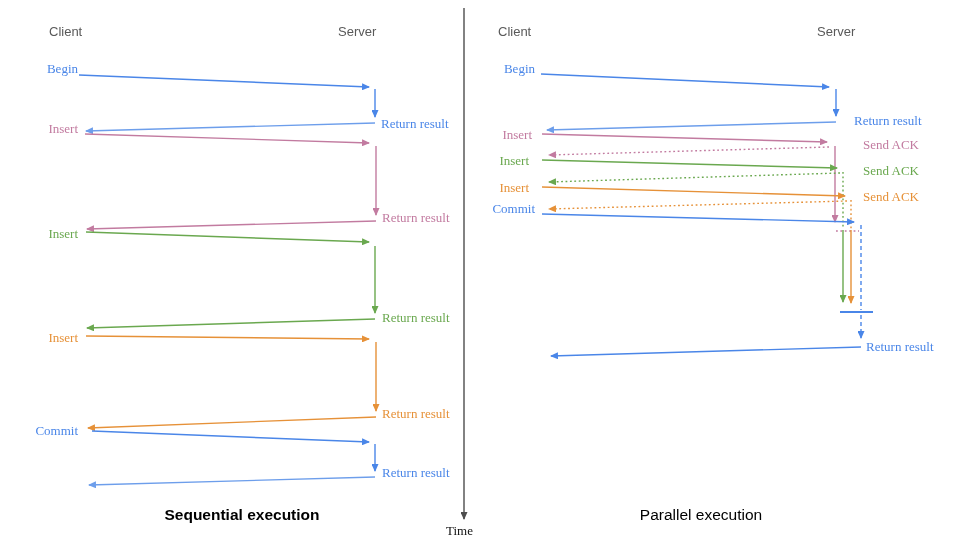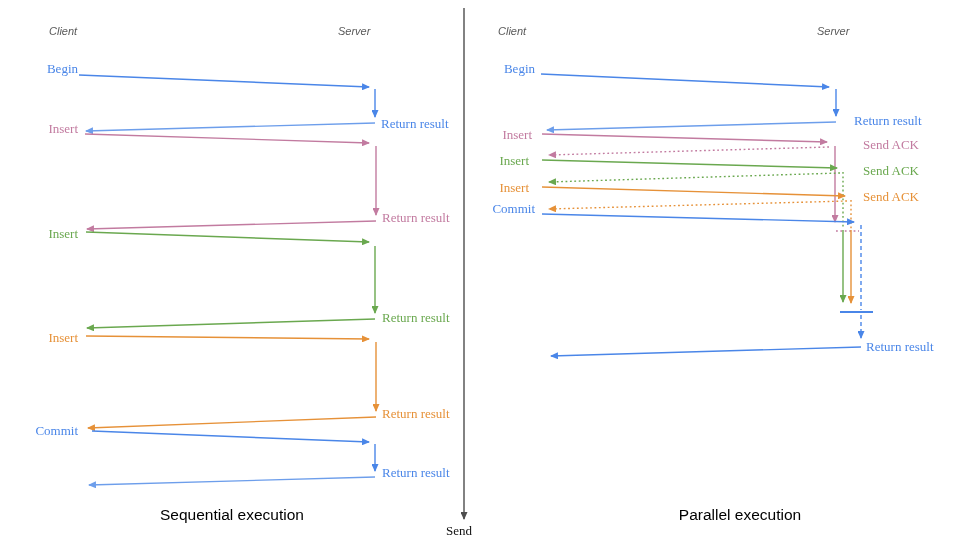--- a/index.html
+++ b/index.html
@@ -1,20 +1,20 @@
 <!DOCTYPE html>
 <html style="--blue: #4a86e8; --blue-light: #6d9eeb; --pink: #c27ba0; --green: #6aa84f; --orange: #e69138; --axis: #4d4d4d; --header-gray: #595959;"><head>
 <meta charset="utf-8">
 <style>
   html,body{margin:0;padding:0;background:#fff;}
   .canvas{position:relative;width:960px;height:540px;background:#ffffff;
           font-family:"Liberation Sans",sans-serif;overflow:hidden;}
   svg.wires{position:absolute;left:0;top:0;width:960px;height:540px;}
   .lbl{position:absolute;font-size:13px;line-height:14px;white-space:nowrap;font-family:Liberation Serif, serif;}
-  .hdr{position:absolute;font-size:11px;line-height:15px;font-style:italic;
+  .hdr{position:absolute;font-size:13px;line-height:15px;
        color:var(--header-gray);white-space:nowrap;}
   .title{position:absolute;font-size:15.5px;line-height:17px;color:#000;
          text-align:center;white-space:nowrap;}
   .ralign{text-align:right;}
   .c-blue{color:var(--blue);}
   .c-pink{color:var(--pink);} .c-green{color:var(--green);}
   .c-orange{color:var(--orange);}
   .s-blue{stroke:var(--blue);} .s-blue-light{stroke:var(--blue-light);}
   .s-pink{stroke:var(--pink);} .s-green{stroke:var(--green);}
   .s-orange{stroke:var(--orange);} .s-axis{stroke:var(--axis);}
@@ -112,37 +112,37 @@
 
   <div class="lbl ralign c-green" style="left:18px;top:227px;width:60px;">Insert</div>
   <div class="lbl c-green" style="left:382px;top:311px;">Return result</div>
 
   <div class="lbl ralign c-orange" style="left:18px;top:331px;width:60px;">Insert</div>
   <div class="lbl c-orange" style="left:382px;top:407px;">Return result</div>
 
   <div class="lbl ralign c-blue" style="left:18px;top:424px;width:60px;">Commit</div>
   <div class="lbl c-blue" style="left:382px;top:466px;">Return result</div>
 
-  <div class="title" style="left:132px;top:506px;width:200px;">Sequential execution</div>
+  <div class="title" style="left:142px;top:506px;width:200px;font-weight:bold;">Sequential execution</div>
 
-  <div class="lbl" style="left:446px;top:524px;color:#111;">Send</div>
+  <div class="lbl" style="left:446px;top:524px;color:#111;">Time</div>
 
   <div class="hdr" style="left:498px;top:24px;">Client</div>
   <div class="hdr" style="left:817px;top:24px;">Server</div>
 
   <div class="lbl ralign c-blue" style="left:475px;top:62px;width:60px;">Begin</div>
   <div class="lbl c-blue" style="left:854px;top:114px;">Return result</div>
 
   <div class="lbl ralign c-pink" style="left:472px;top:128px;width:60px;">Insert</div>
   <div class="lbl c-pink" style="left:863px;top:138px;">Send ACK</div>
 
   <div class="lbl ralign c-green" style="left:469px;top:154px;width:60px;">Insert</div>
   <div class="lbl c-green" style="left:863px;top:164px;">Send ACK</div>
 
   <div class="lbl ralign c-orange" style="left:469px;top:181px;width:60px;">Insert</div>
   <div class="lbl c-orange" style="left:863px;top:190px;">Send ACK</div>
 
   <div class="lbl ralign c-blue" style="left:475px;top:202px;width:60px;">Commit</div>
   <div class="lbl c-blue" style="left:866px;top:340px;">Return result</div>
 
-  <div class="title" style="left:640px;top:506px;width:200px;">Parallel execution</div>
+  <div class="title" style="left:601px;top:506px;width:200px;">Parallel execution</div>
 
 </div>
 
 </body></html>

